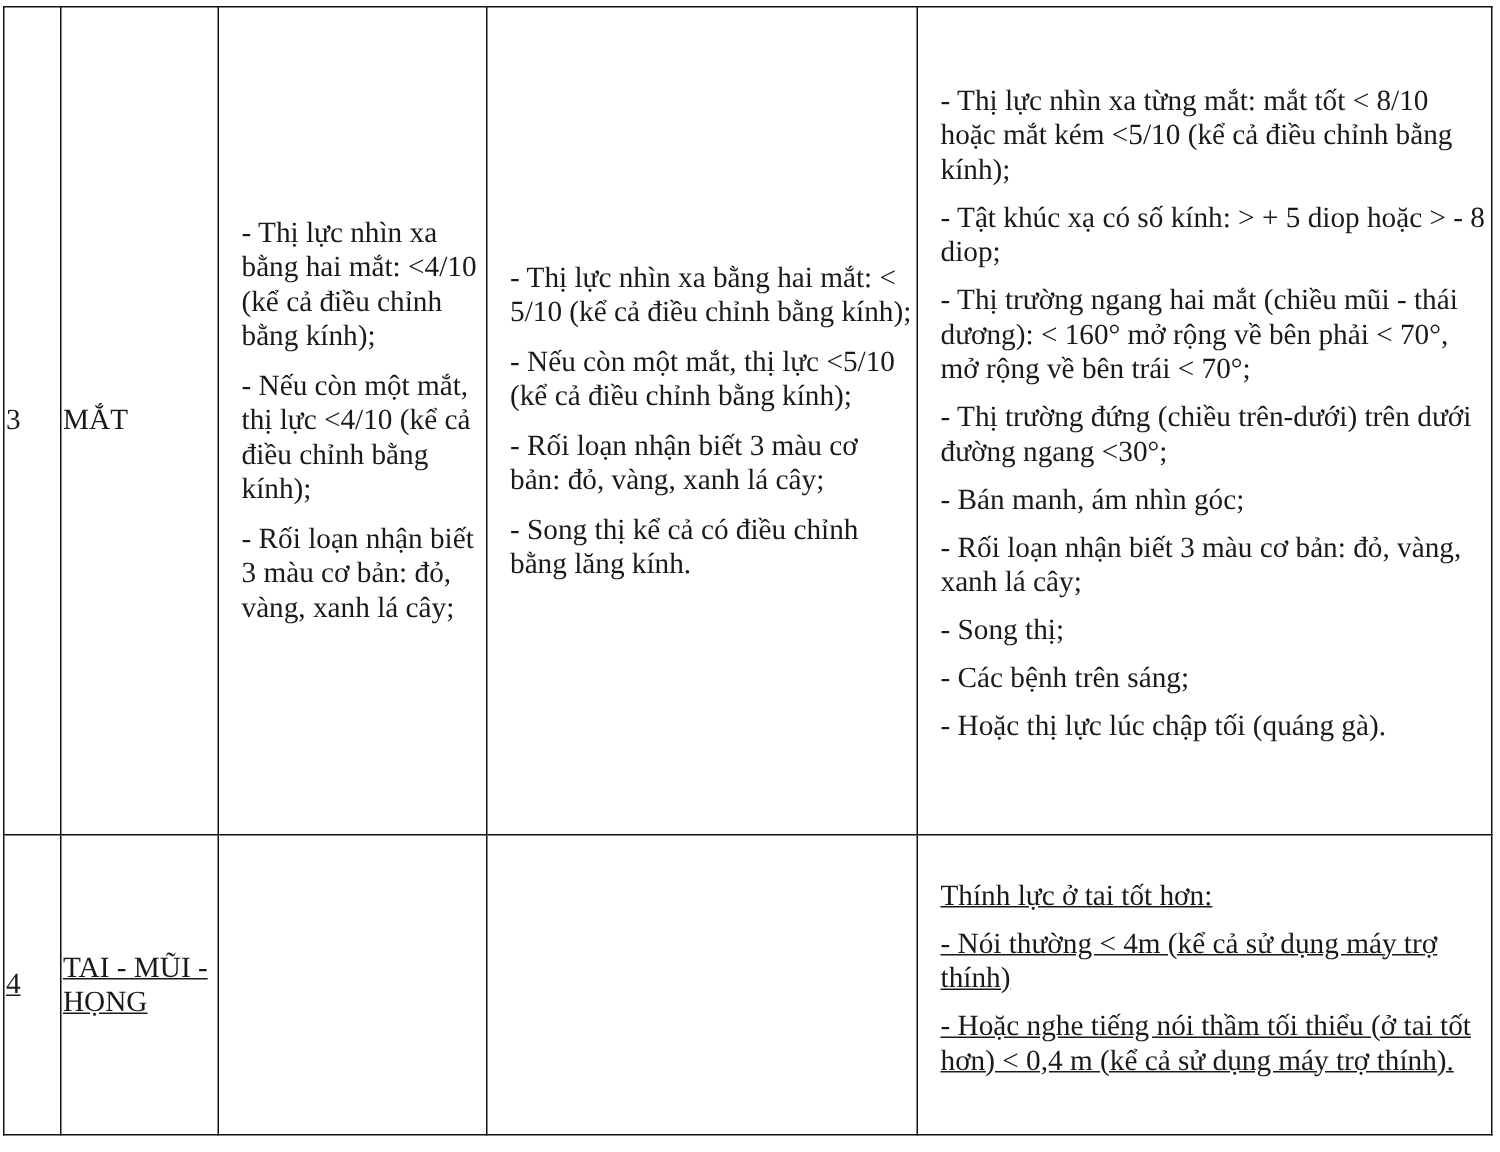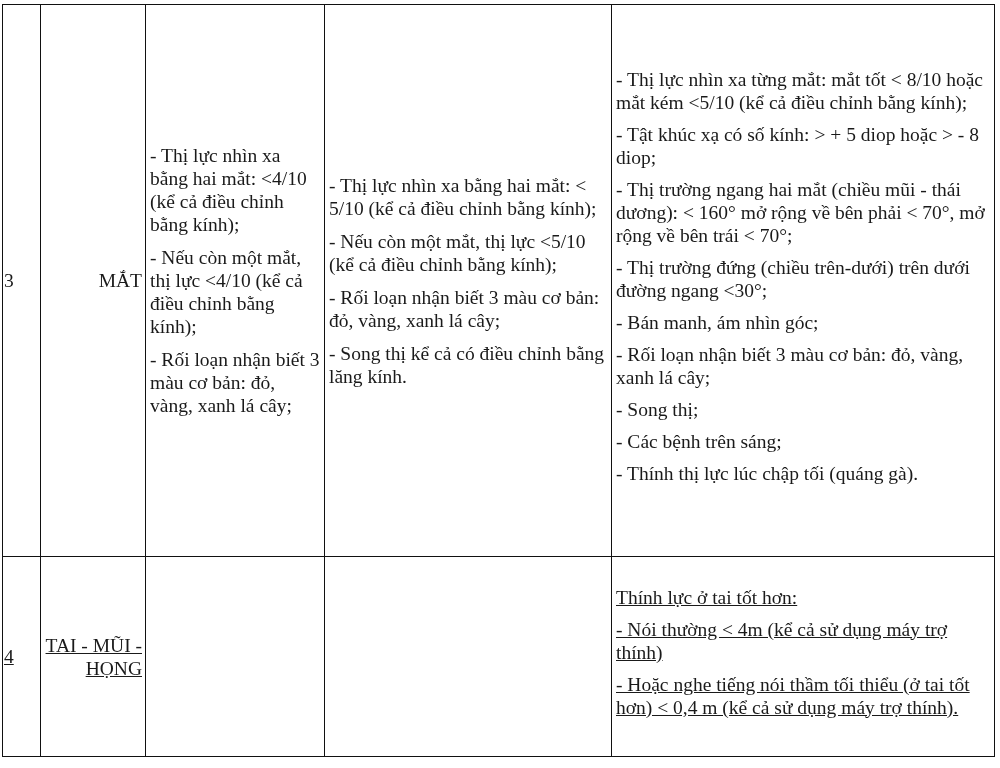--- a/index.html
+++ b/index.html
@@ -3,25 +3,25 @@
   <meta charset="utf-8">
   <style>
     html, body { margin: 0; padding: 0; background: #ffffff; }
     body { width: 1000px; height: 768px; overflow: hidden; position: relative;
            font-family: "Liberation Serif", "DejaVu Serif", serif; color: #1a1a1a; }
     table.doc { position: absolute; left: 2px; top: 4px; border-collapse: collapse;
                 width: 993px; table-layout: fixed; }
     table.doc td { border: 1.5px solid #111; vertical-align: middle; padding: 0 3px 0 1px;
                    font-size: 19.5px; line-height: 23px; }
     td.num { width: 33px; }
-    td.name { width: 100px; text-align: right; }
+    td.name { width: 100px; }
     td.c3 { width: 174px; }
     td.c4 { width: 282px; }
     td.c5 { }
-    .para { margin: 0 0 10px 3px; }
+    .para { margin: 0 0 10px 14px; }
     .para:last-child { margin-bottom: 0; }
     tr.r3 td { height: 551px; }
     tr.r4 td { height: 199px; text-decoration: underline; }
     td.c5 .para { margin-bottom: 9px; }
   </style>
 </head>
 <body>
 
 <table class="doc">
   <tbody>
@@ -41,21 +41,21 @@
     </td>
     <td class="c5">
       <div class="para">- Thị lực nhìn xa từng mắt: mắt tốt &lt; 8/10 hoặc mắt kém &lt;5/10 (kể cả điều chỉnh bằng kính);</div>
       <div class="para">- Tật khúc xạ có số kính: &gt; + 5 diop hoặc &gt; - 8 diop;</div>
       <div class="para">- Thị trường ngang hai mắt (chiều mũi - thái dương): &lt; 160° mở rộng về bên phải &lt; 70°, mở rộng về bên trái &lt; 70°;</div>
       <div class="para">- Thị trường đứng (chiều trên-dưới) trên dưới đường ngang &lt;30°;</div>
       <div class="para">- Bán manh, ám nhìn góc;</div>
       <div class="para">- Rối loạn nhận biết 3 màu cơ bản: đỏ, vàng, xanh lá cây;</div>
       <div class="para">- Song thị;</div>
       <div class="para">- Các bệnh trên sáng;</div>
-      <div class="para">- Thính thị lực lúc chập tối (quáng gà).</div>
+      <div class="para">- Hoặc thị lực lúc chập tối (quáng gà).</div>
     </td>
   </tr>
   <tr class="r4">
     <td class="num">4</td>
     <td class="name">TAI - MŨI - HỌNG</td>
     <td class="c3"></td>
     <td class="c4"></td>
     <td class="c5">
       <div class="para">Thính lực ở tai tốt hơn:</div>
       <div class="para">- Nói thường &lt; 4m (kể cả sử dụng máy trợ thính)</div>

